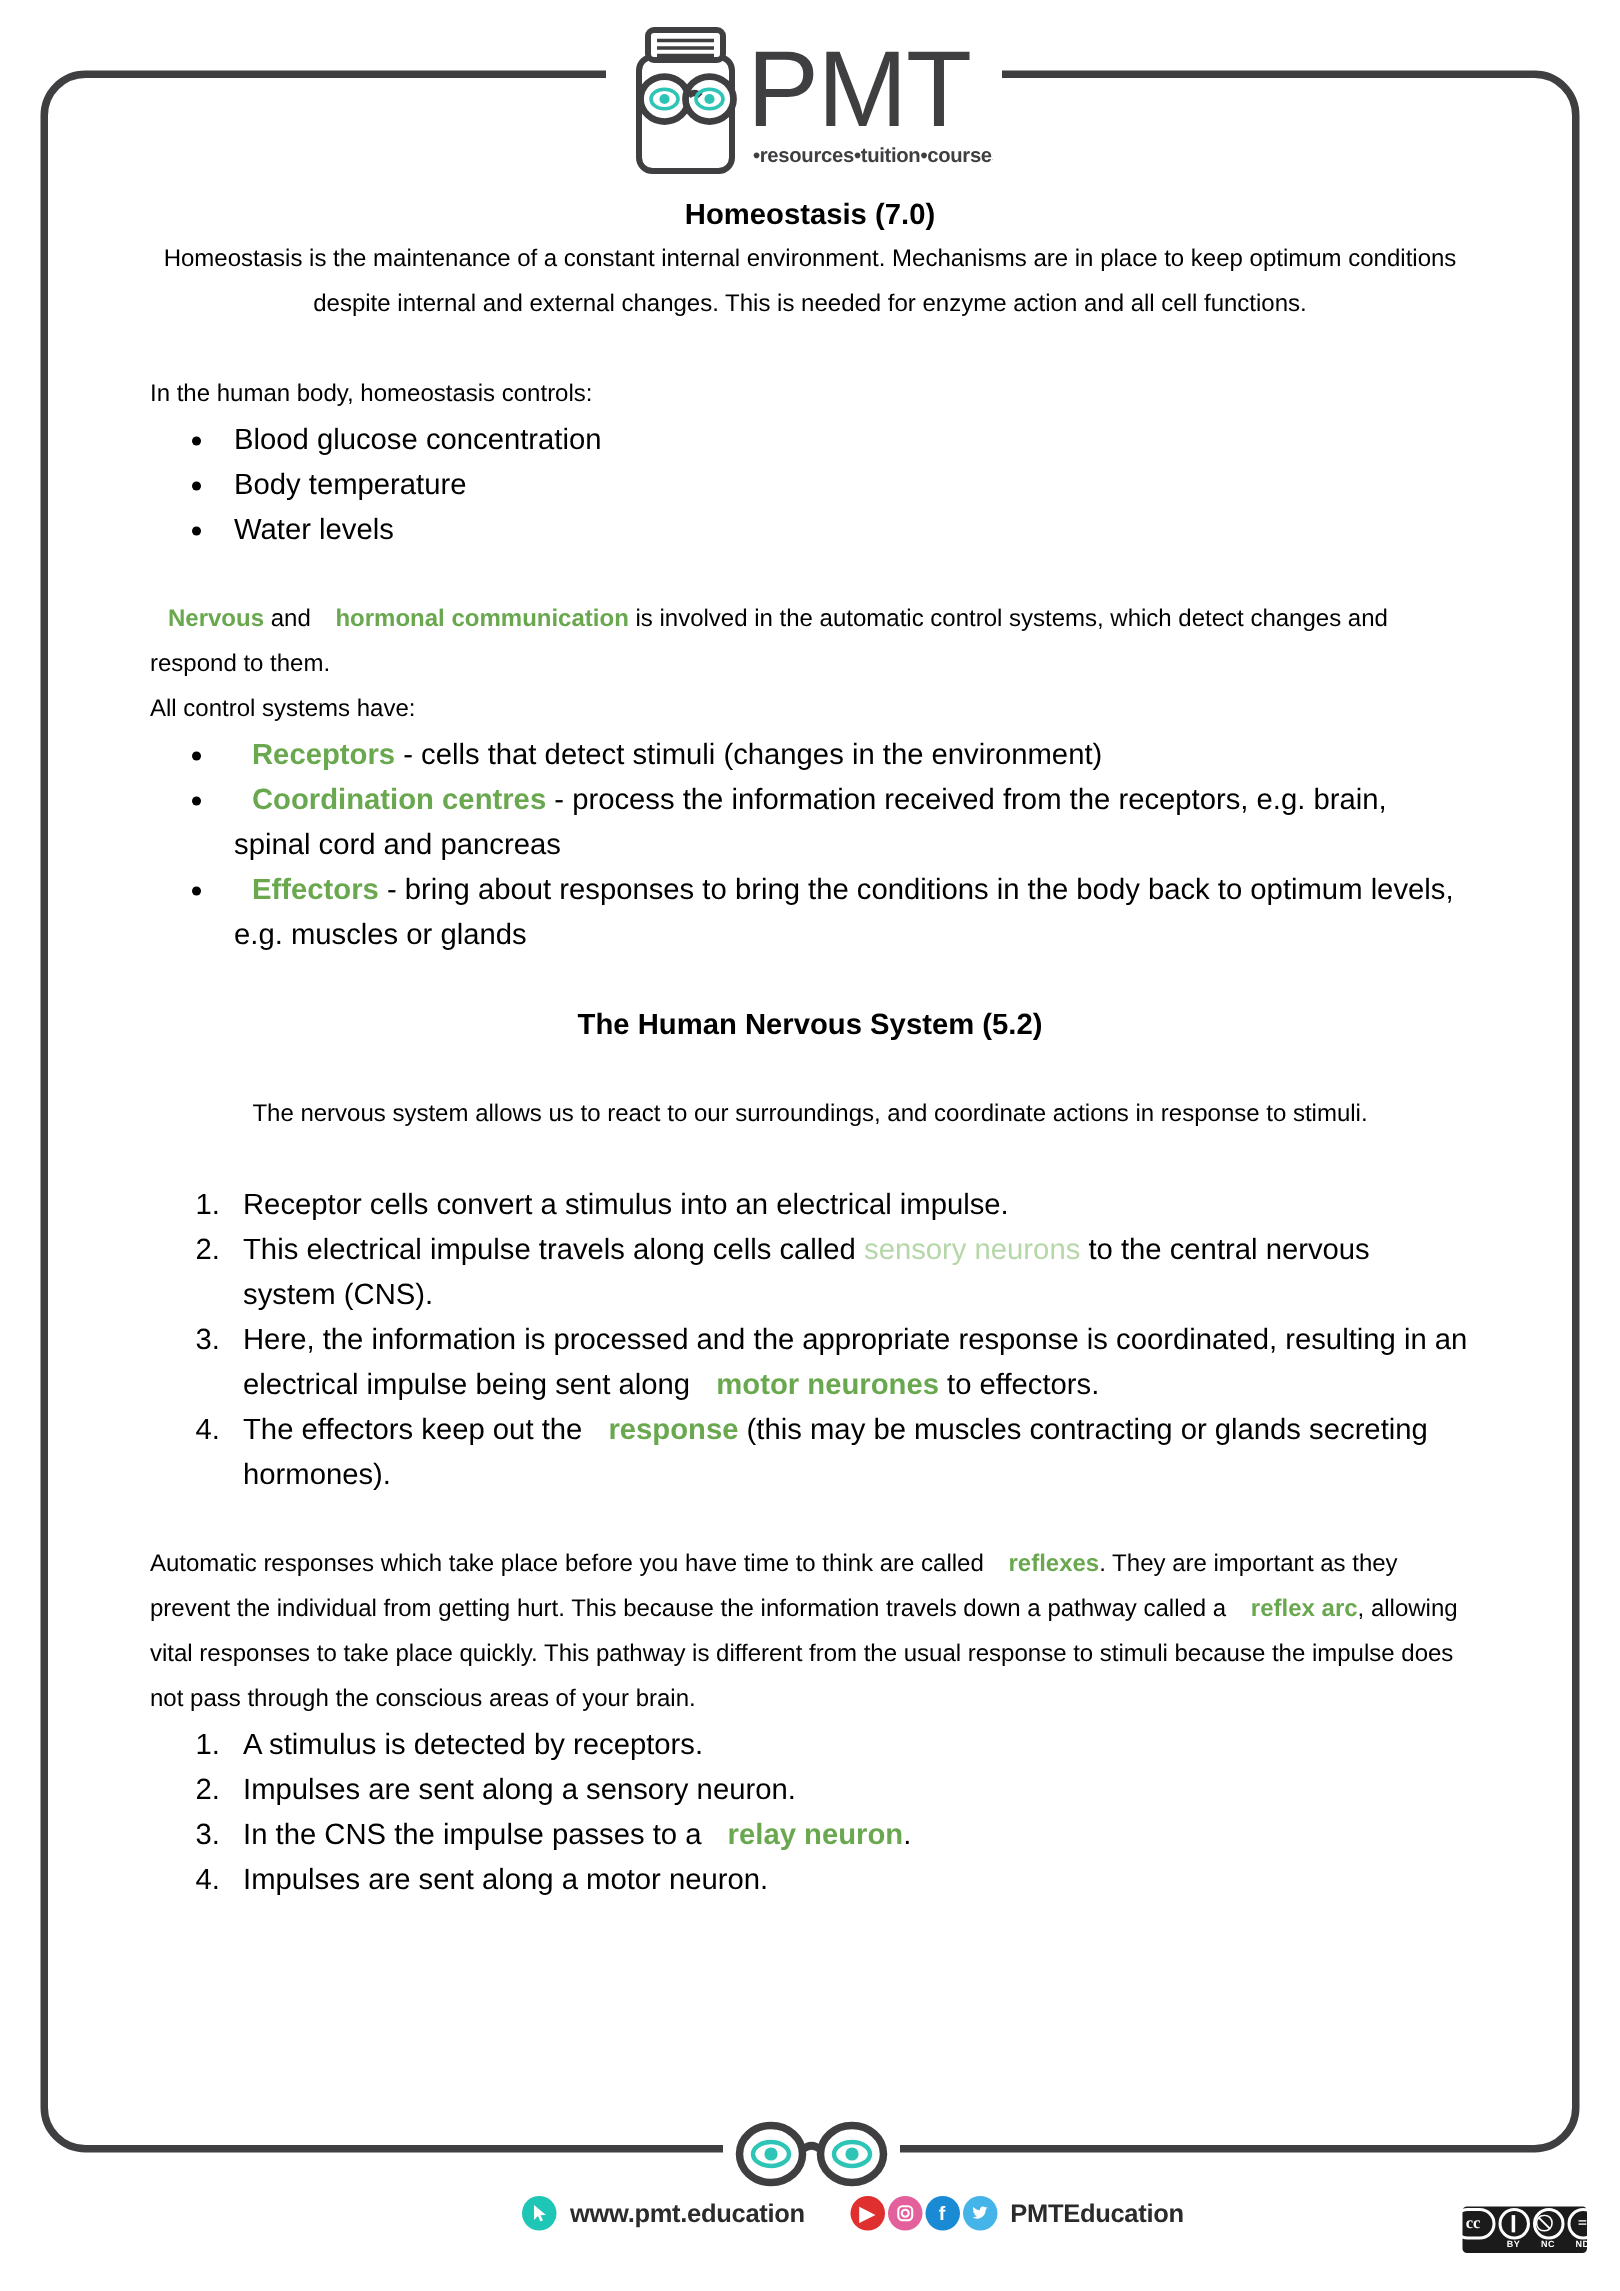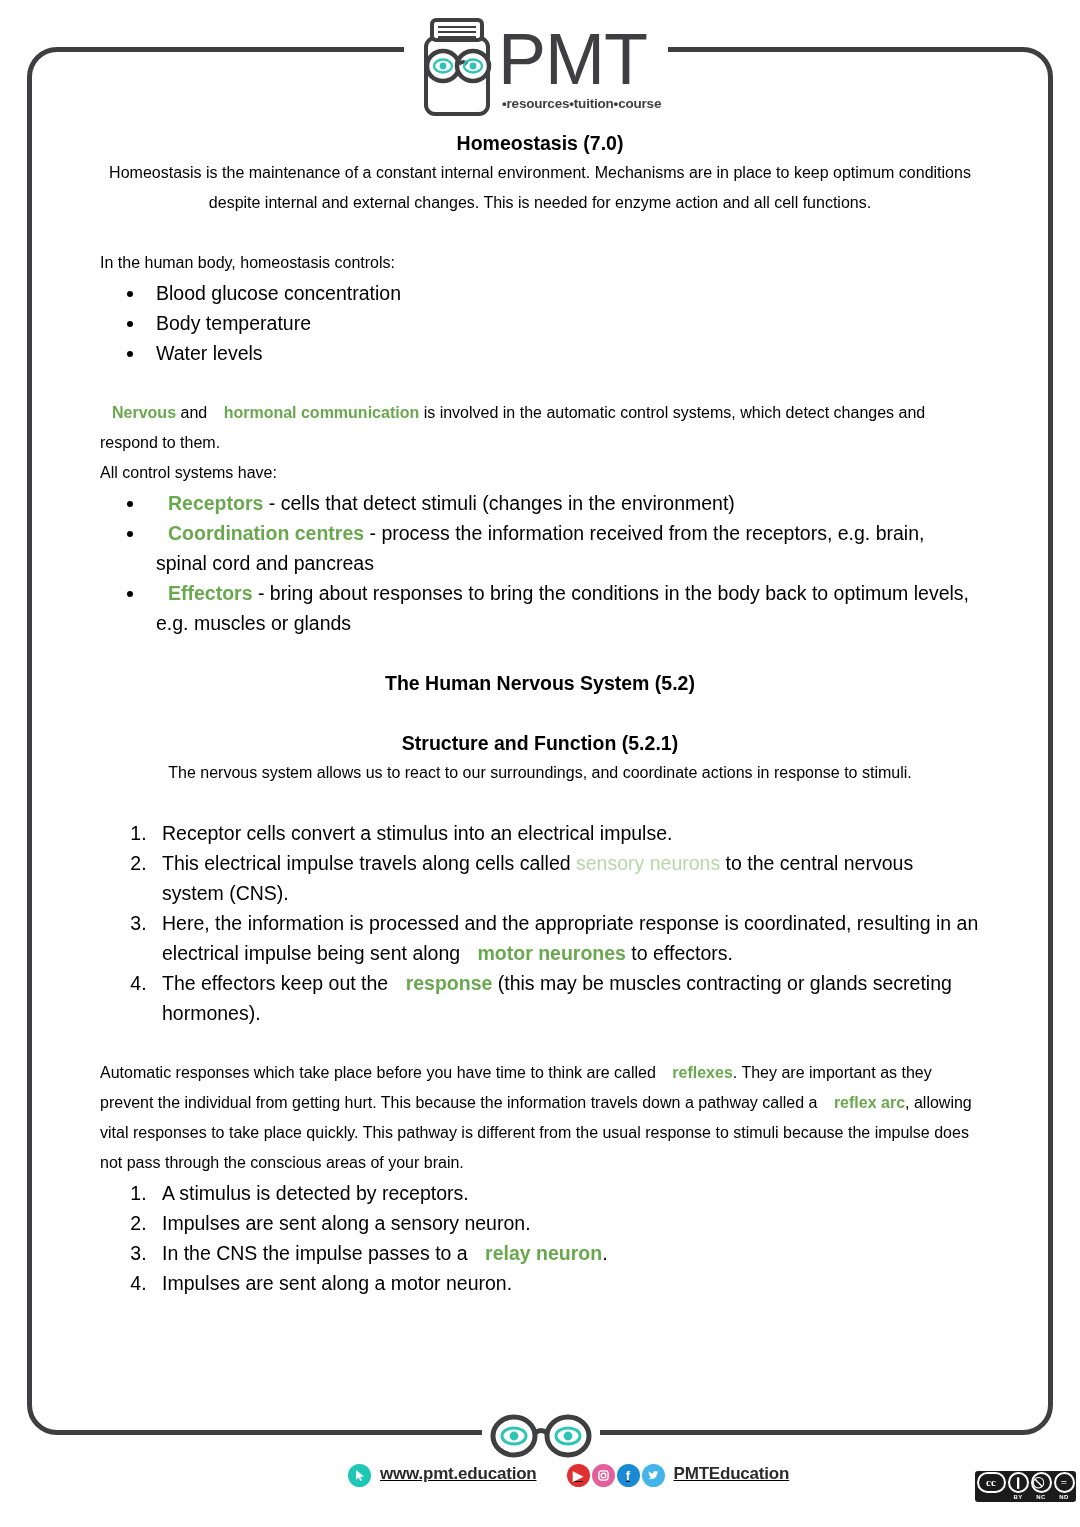--- a/index.html
+++ b/index.html
@@ -125,22 +125,22 @@
   #footer-center {
     position: absolute;
     left: 348px;
     top: 0;
     display: flex;
     align-items: center;
     gap: 30px;
   }
   .footer-group {
     display: flex;
+    align-items: center;
     gap: 9px;
-    text-decoration: underline;
   }
   .footer-label {
     font-weight: bold;
     font-size: 17px;
     color: #2b2b2b;
     letter-spacing: -0.2px;
   }
   .social-row { display: flex; align-items: center; gap: 2px; }
   .social-ic {
     width: 23px;
@@ -158,21 +158,21 @@
   .ic-instagram { background: #e4609c; }
   .ic-facebook  { background: #1a8ad4; }
   .ic-twitter   { background: #45b4e8; }
   .ic-cursor    { background: #1ec6b6; }
 
   
   #cc-badge {
     position: absolute;
     left: 975px;
     top: 1471px;
-    width: 101px;
+    width: 83px;
     height: 31px;
     background: #1b1b1b;
     border-radius: 3px;
     display: flex;
     align-items: center;
     justify-content: center;
   }
   #cc-badge .cc-inner { display: flex; align-items: flex-end; gap: 2px; }
   .cc-circle {
     width: 21px;
@@ -269,21 +269,20 @@
     <li><span class="kw">Coordination centres</span><span> - process the information received from the receptors, e.g. brain, spinal cord and pancreas</span></li>
     <li><span class="kw">Effectors</span><span> - bring about responses to bring the conditions in the body back to optimum levels, e.g. muscles or glands</span></li>
   </ul>
 
   <div class="spacer-md"></div>
 
   <h2 class="doc-h">The Human Nervous System (5.2)</h2>
 
   <div class="spacer-md"></div>
 
-  <h3 class="doc-h">Structure and Function (5.2.1)</h3>
   <p class="doc-p center">The nervous system allows us to react to our surroundings, and coordinate actions in response to stimuli.</p>
 
   <div class="spacer-md"></div>
 
   <ol class="doc-ol">
     <li><span>Receptor cells convert a stimulus into an electrical impulse.</span></li>
     <li><span>This electrical impulse travels along cells called </span><span class="kw-light">sensory neurons</span><span> to the central nervous system (CNS).</span></li>
     <li><span>Here, the information is processed and the appropriate response is coordinated, resulting in an electrical impulse being sent along </span><span class="kw">motor neurones</span><span> to effectors.</span></li>
     <li><span>The effectors keep out the </span><span class="kw">response</span><span> (this may be muscles contracting or glands secreting hormones).</span></li>
   </ol>

